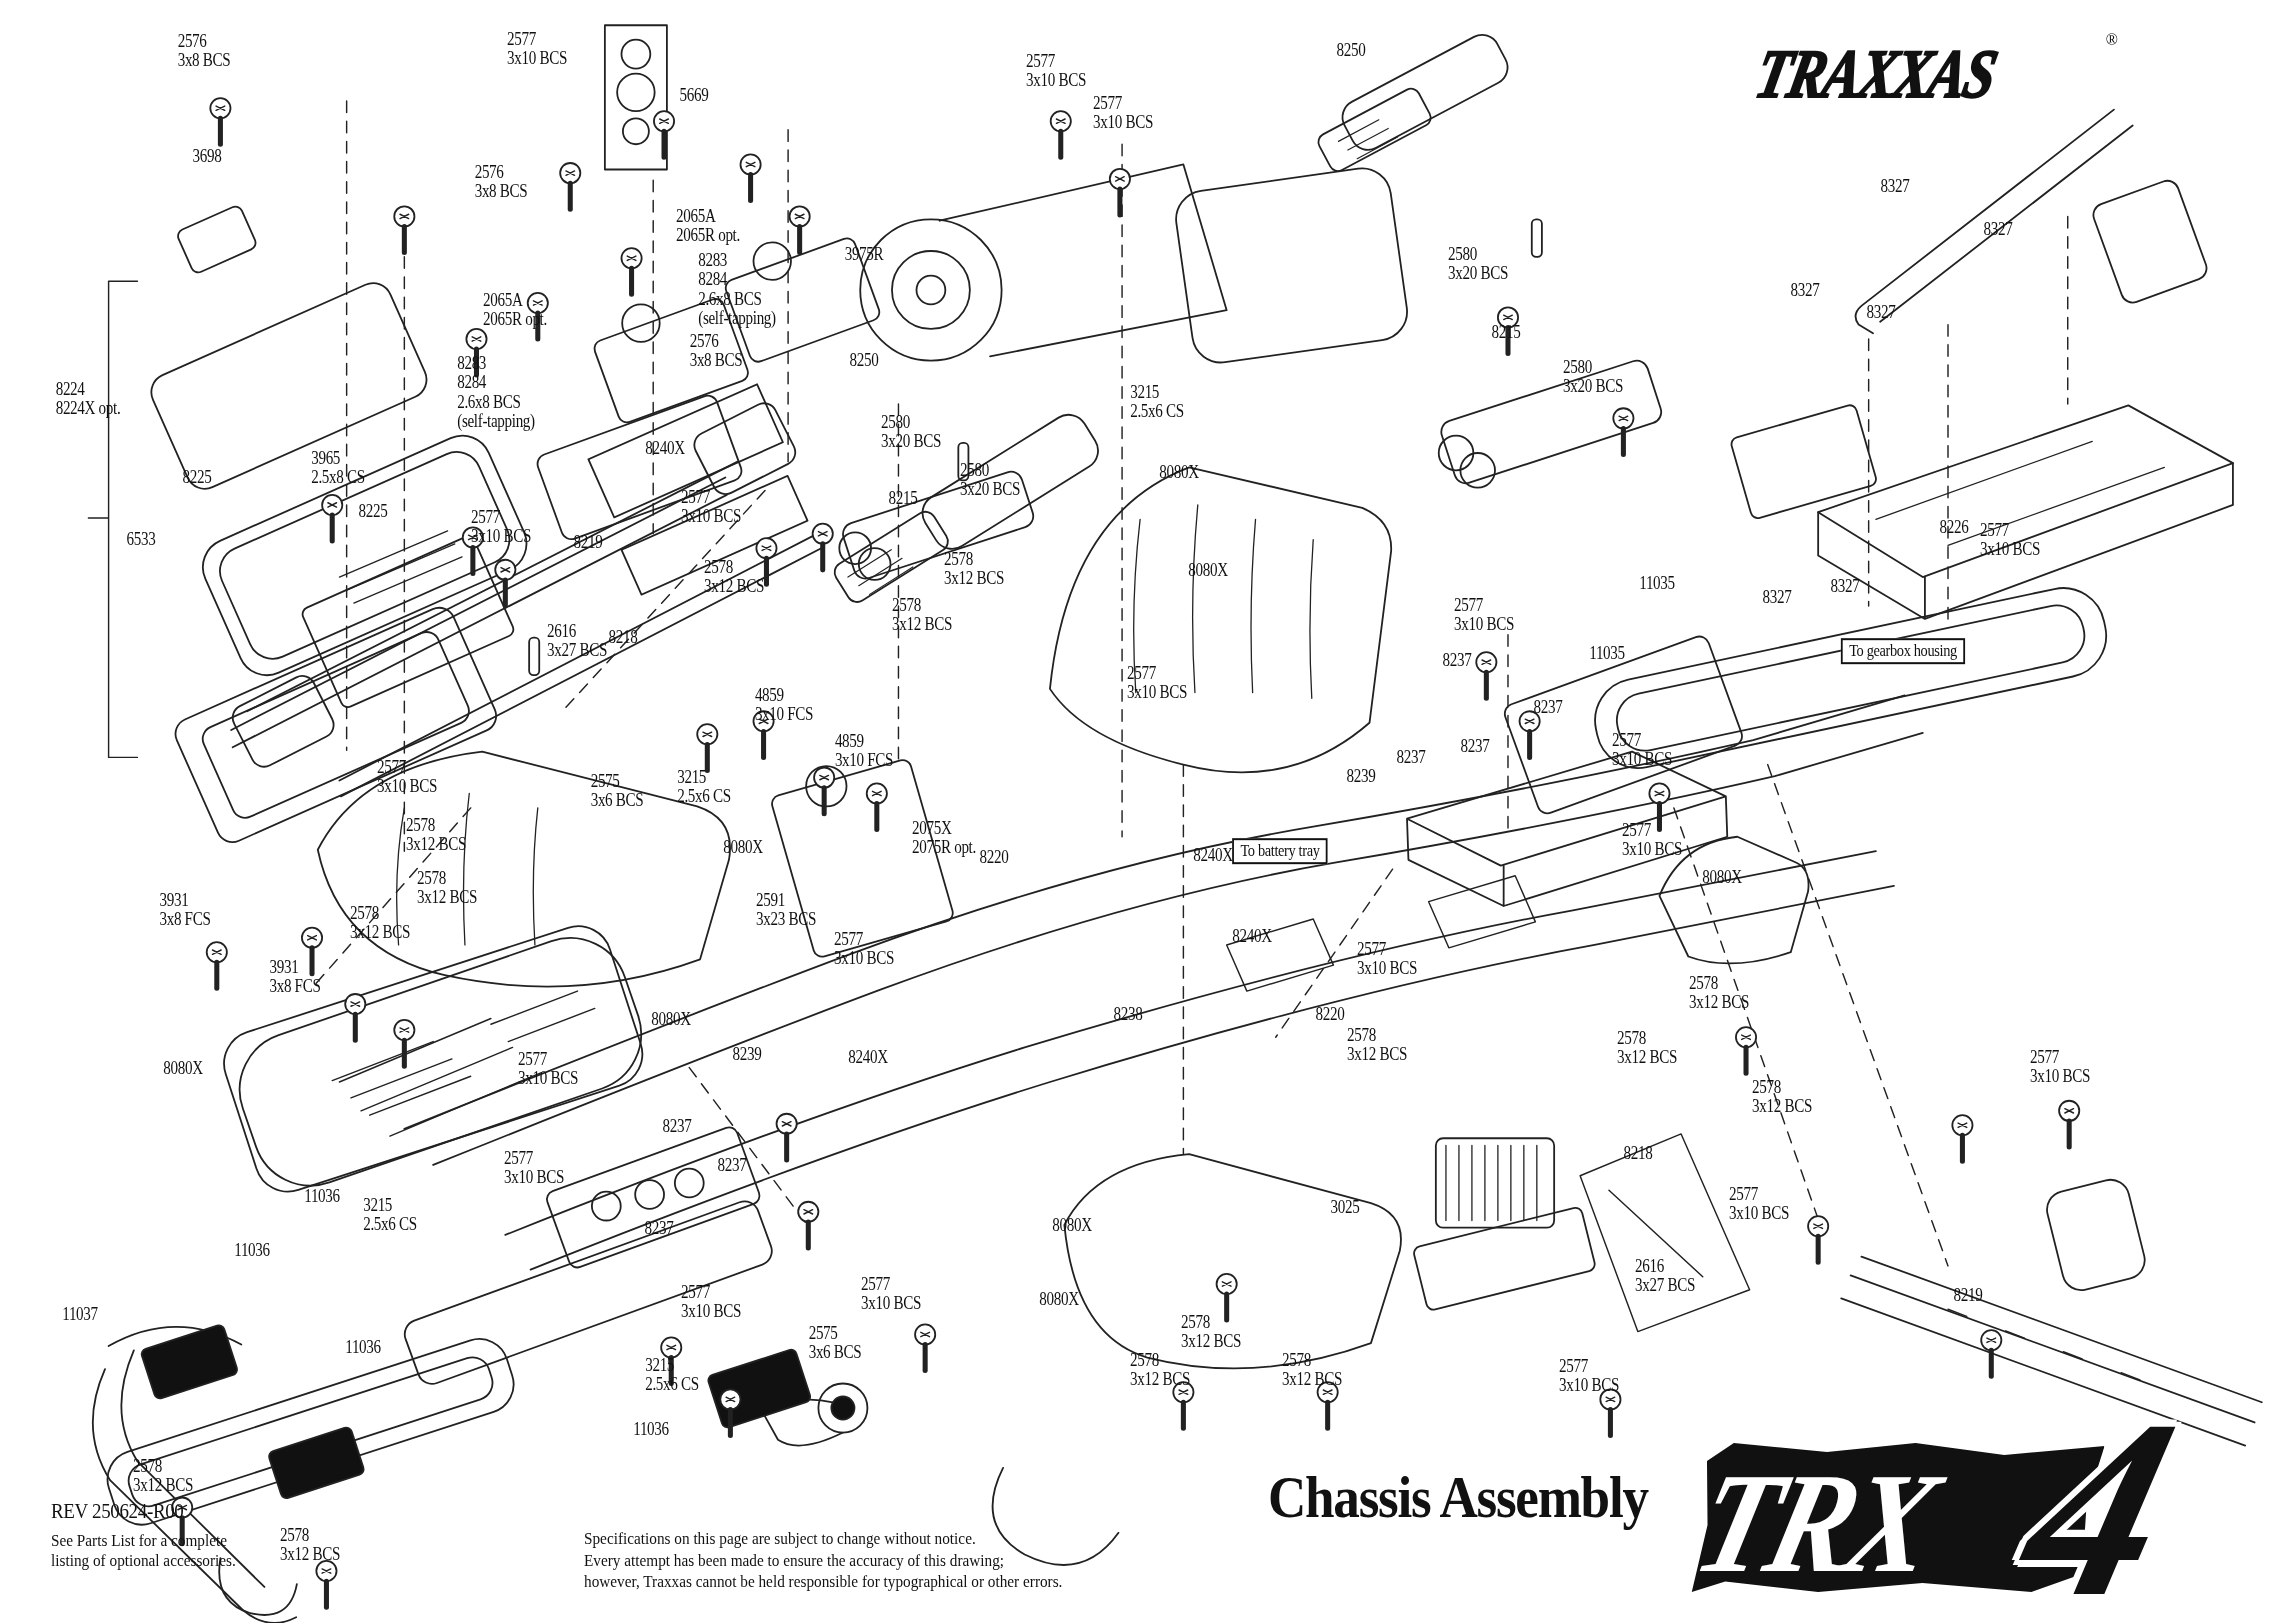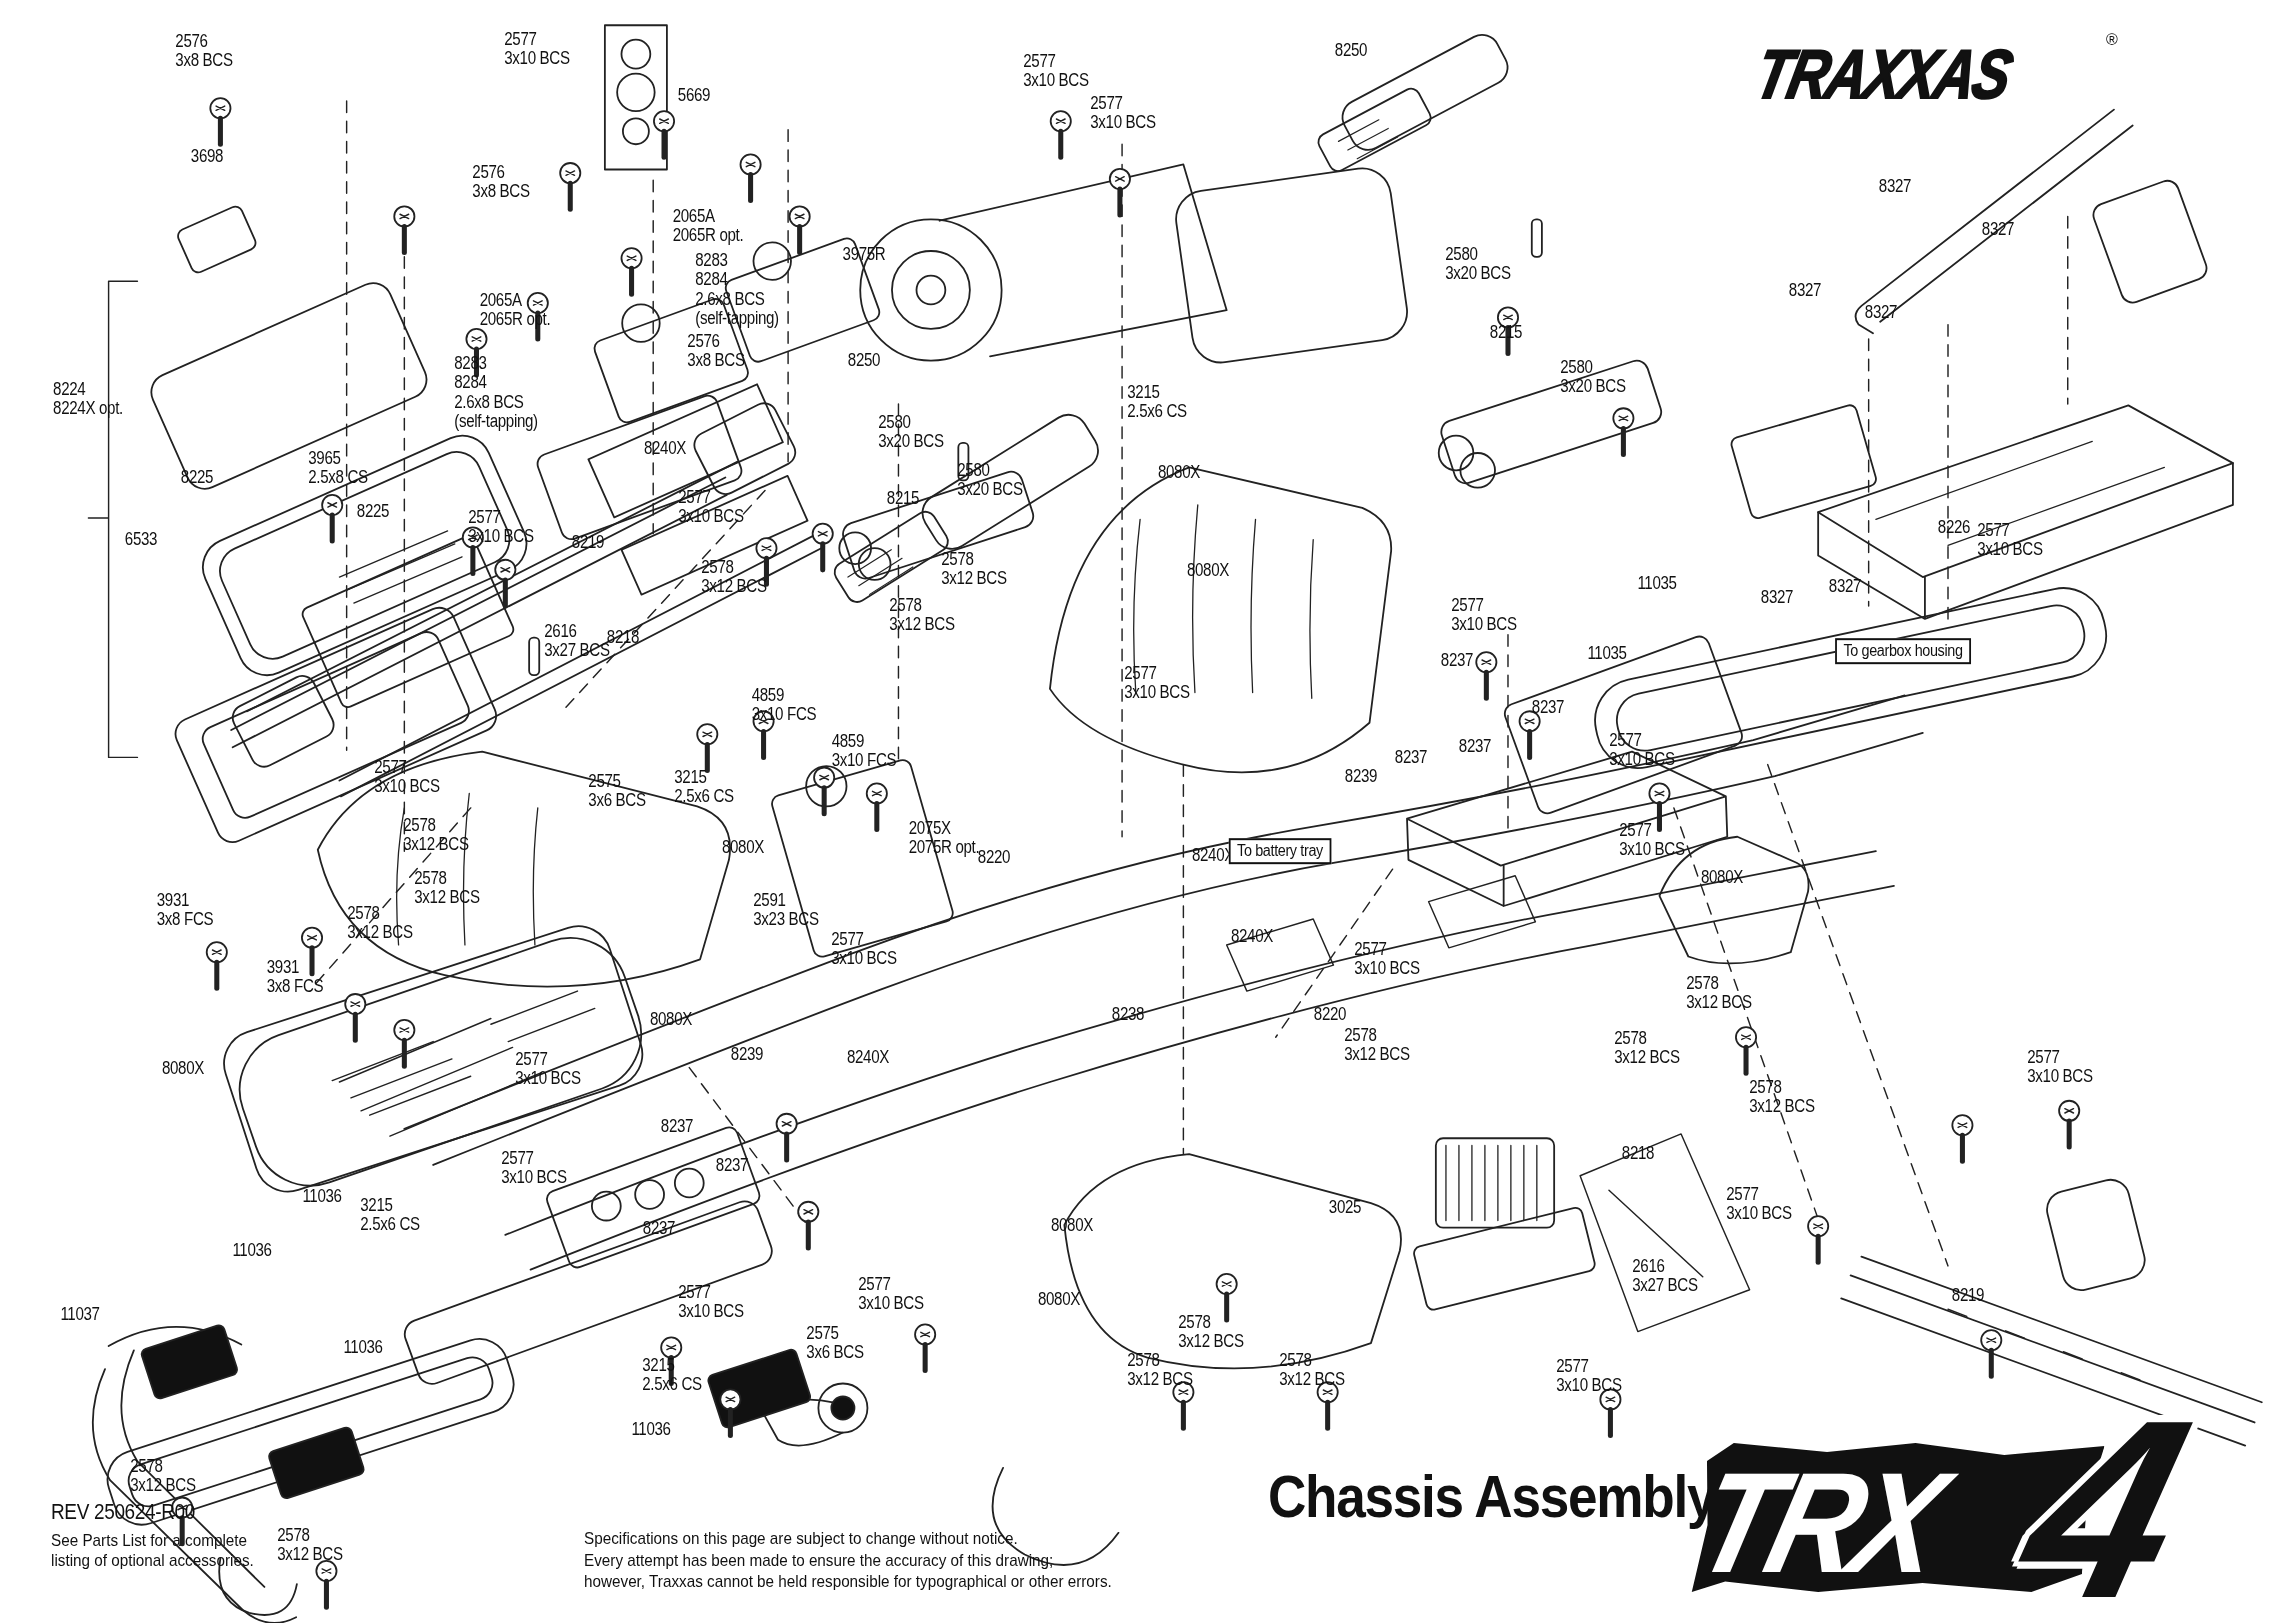--- a/index.html
+++ b/index.html
@@ -1,17 +1,17 @@
 <!DOCTYPE html>
 <html style="font-size:11.5px"><head>
 <meta charset="utf-8">
 <style>
   html,body{margin:0;padding:0;background:#fff;}
   .sheet{position:relative;width:2273px;height:1623px;background:#ffffff;
-         font-family:Liberation Sans, sans-serif;color:#111;overflow:hidden;}
+         font-family:Liberation Serif, serif;color:#111;overflow:hidden;}
   .art{position:absolute;left:0;top:0;width:2273px;height:1623px;}
   
   .callout{position:absolute;transform:translate(-50%,-50%) scaleX(.84);
            font-size:18px;line-height:1.08;letter-spacing:-0.4px;color:#111;
            text-align:left;white-space:nowrap;font-weight:400;}
   .callout.boxed{border:2.2px solid #111;background:#fff;padding:2.2px 7.2px;
                  font-size:16px;transform:translate(-50%,-50%) scaleX(.9);}
   
   .rev{position:absolute;left:51px;top:1499px;font-size:21.6px;letter-spacing:-0.4px;
        transform:scaleX(.88);transform-origin:left top;}

